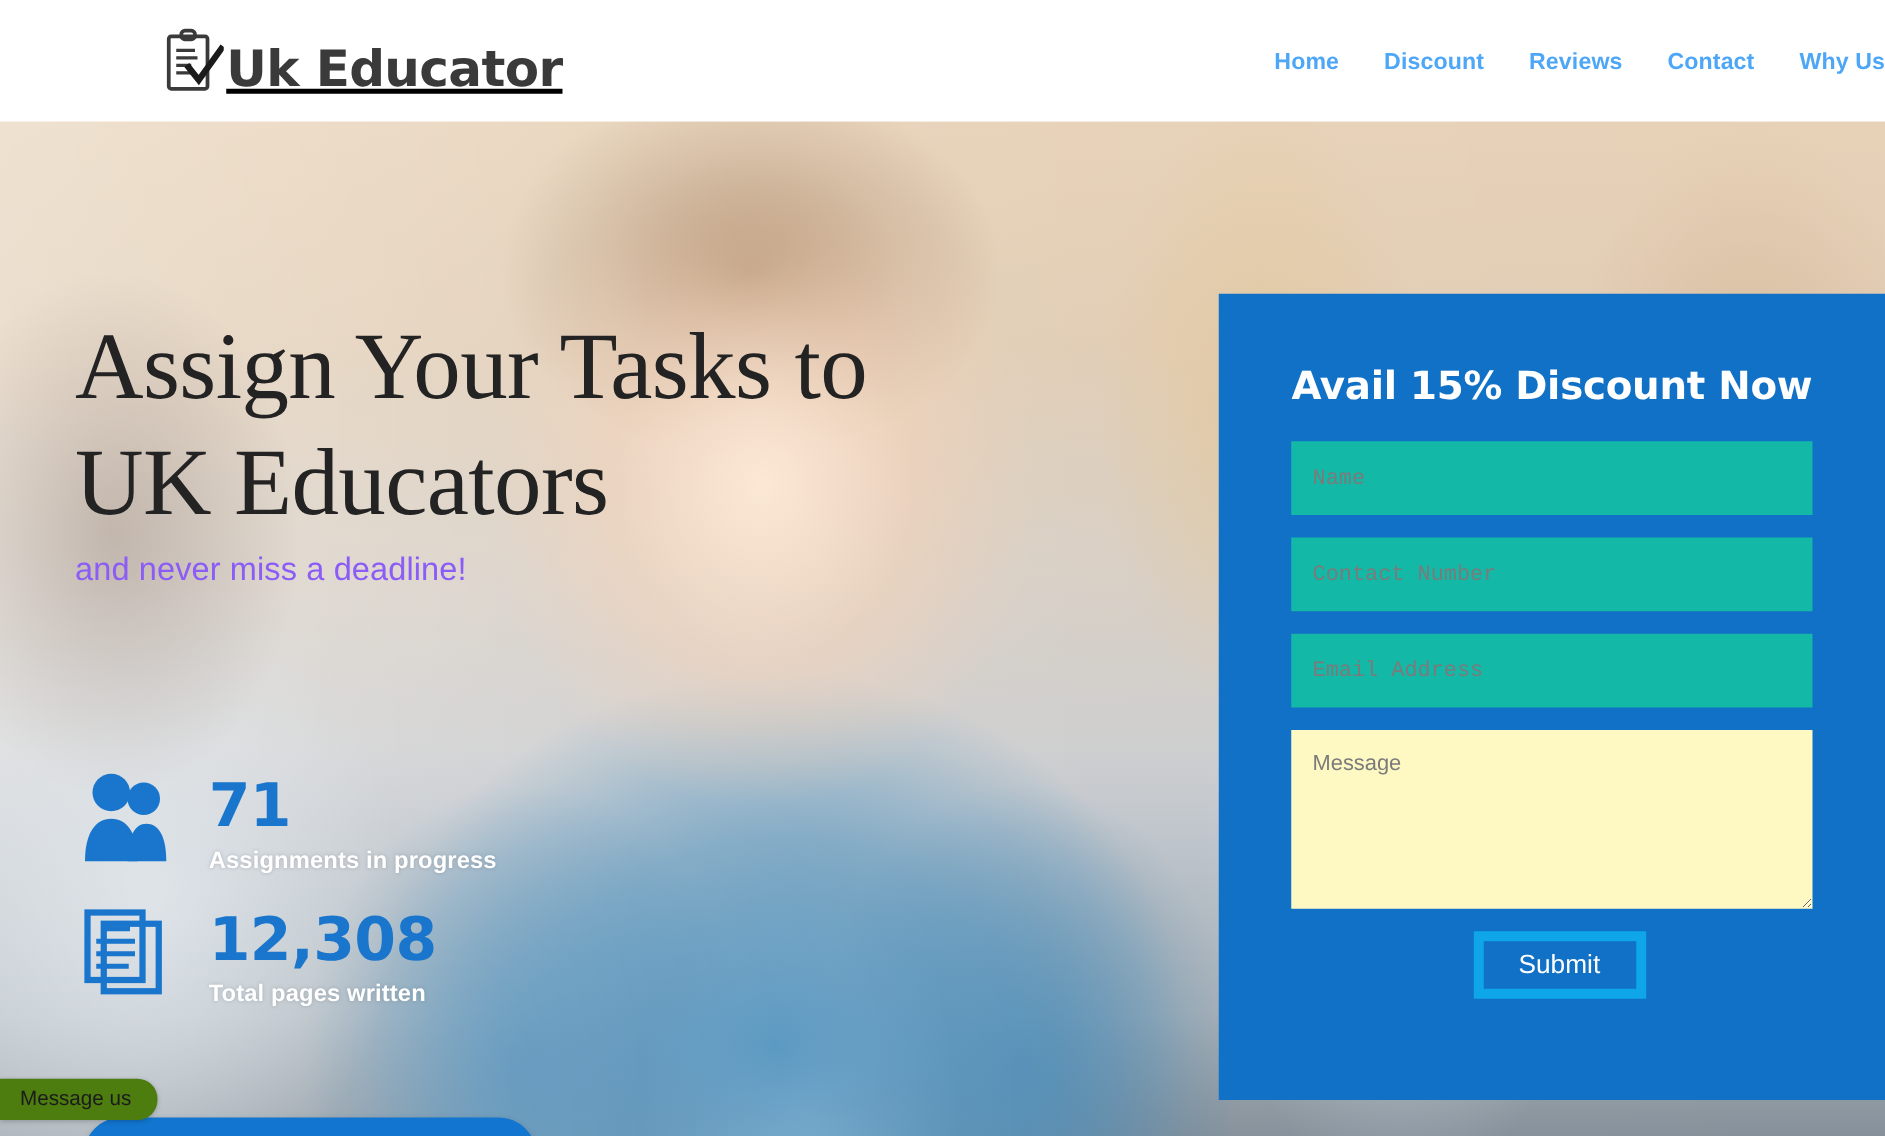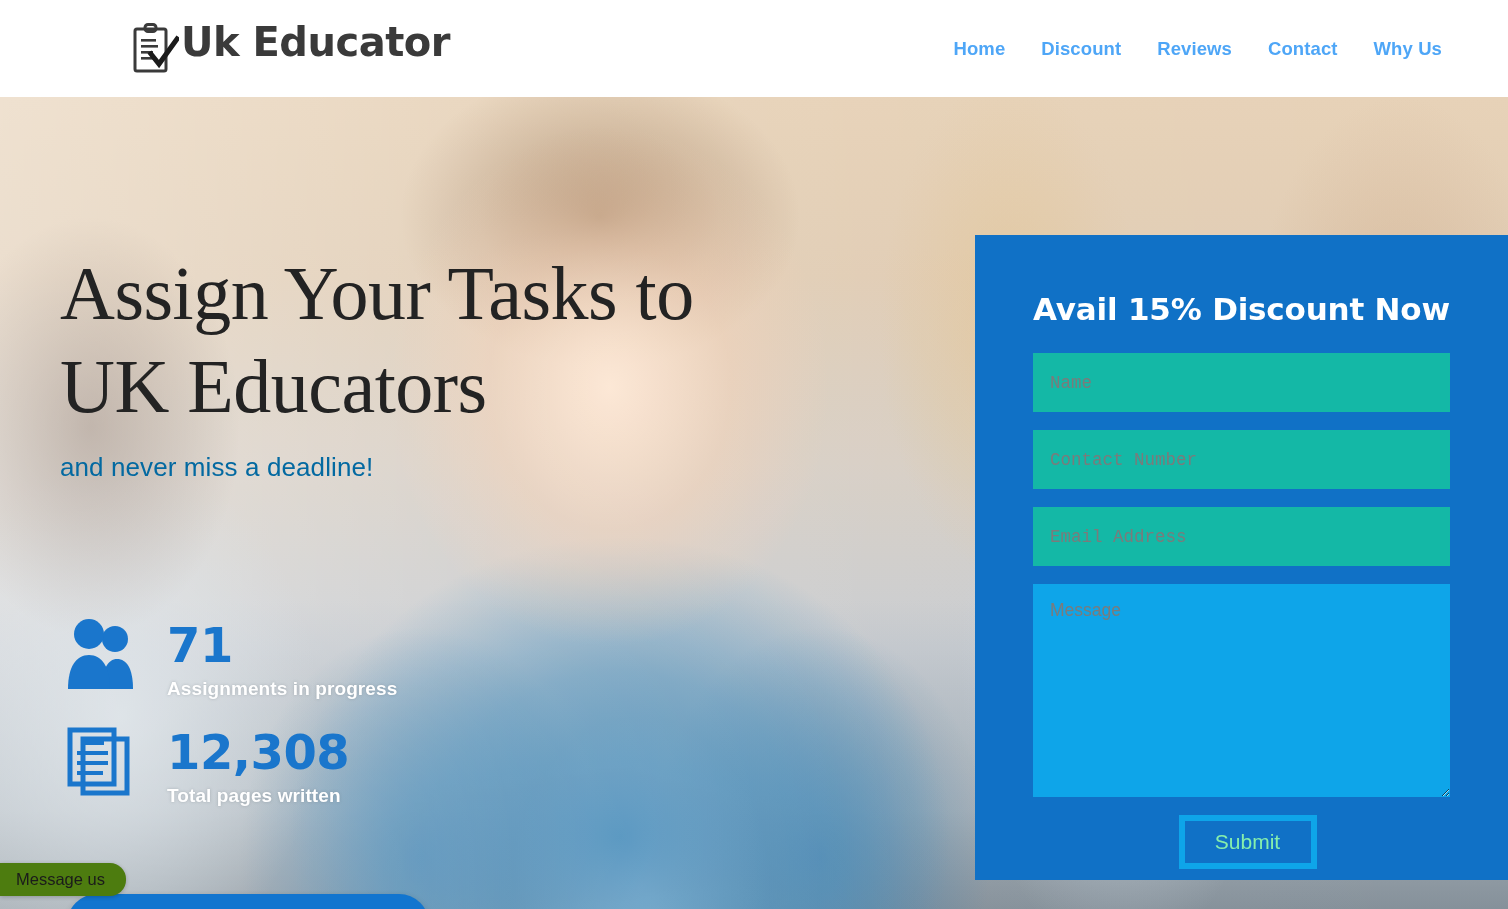--- a/index.html
+++ b/index.html
@@ -29,43 +29,43 @@
     width: 1508px;
     height: 97px;
     background: #ffffff;
     display: flex;
     align-items: center;
     z-index: 40;
   }
 
   .logo {
     display: flex;
-    align-items: flex-start;
+    align-items: flex-end;
     margin-left: 131px;
     gap: 2px;
+    text-decoration: underline;
   }
   .logo-icon {
     width: 48px;
     height: 54px;
     flex: none;
     display: block;
   }
   .logo-text {
     font-family: "DejaVu Sans", sans-serif;
     font-size: 40px;
     font-weight: 700;
     letter-spacing: -0.5px;
     color: #3a3a3a;
     line-height: 1;
     white-space: nowrap;
   }
 
   .main-nav {
     margin-left: auto;
-    margin-right: 66px;
     display: flex;
     align-items: center;
     gap: 36px;
   }
   .nav-link {
     font-size: 18.5px;
     font-weight: 600;
     color: #4ea6f7;
     text-decoration: none;
     white-space: nowrap;
@@ -125,24 +125,24 @@
   }
   .hero-title {
     font-family: "Liberation Serif", "DejaVu Serif", serif;
     font-size: 76px;
     font-weight: 400;
     line-height: 1.22;
     color: #232323;
     letter-spacing: -0.5px;
   }
   .hero-subtitle {
-    margin-top: 20px;
+    margin-top: 8px;
     font-size: 26px;
     font-weight: 400;
-    color: #0369a1;
+    color: #8b5cf6;
     letter-spacing: 0.1px;
   }
 
   
   .stats {
     position: absolute;
     left: 65px;
     top: 520px;
     z-index: 10;
   }
@@ -230,45 +230,45 @@
     font-family: Liberation Mono, monospace;
     font-size: 17.5px;
     color: #333;
   }
   .form-input::placeholder { color: #7b7b7b; opacity: 1; }
   .form-input + .form-input { margin-top: 18px; }
 
   .form-textarea {
     display: block;
     width: 100%;
-    height: 213px;
+    height: 143px;
     margin-top: 18px;
     border: none;
     outline: none;
-    background: #0ea5e9;
+    background: #fef9c3;
     padding: 16px 17px;
     font-family: "Liberation Sans", sans-serif;
     font-size: 17.5px;
     color: #333;
     resize: vertical;
   }
   .form-textarea::placeholder { color: #7b7b7b; opacity: 1; }
 
   .submit-row {
     margin-top: 18px;
     display: flex;
     justify-content: center;
     padding-left: 12px;
   }
   .submit-button {
     width: 138px;
     height: 54px;
     background: transparent;
-    border: 6px solid #0ea5e9;
-    color: #86efac;
+    border: 8px solid #0ea5e9;
+    color: #ffffff;
     font-family: "Liberation Sans", sans-serif;
     font-size: 21px;
     font-weight: 400;
     cursor: pointer;
   }
 
   
   .chat-widget {
     position: absolute;
     left: 0px;

